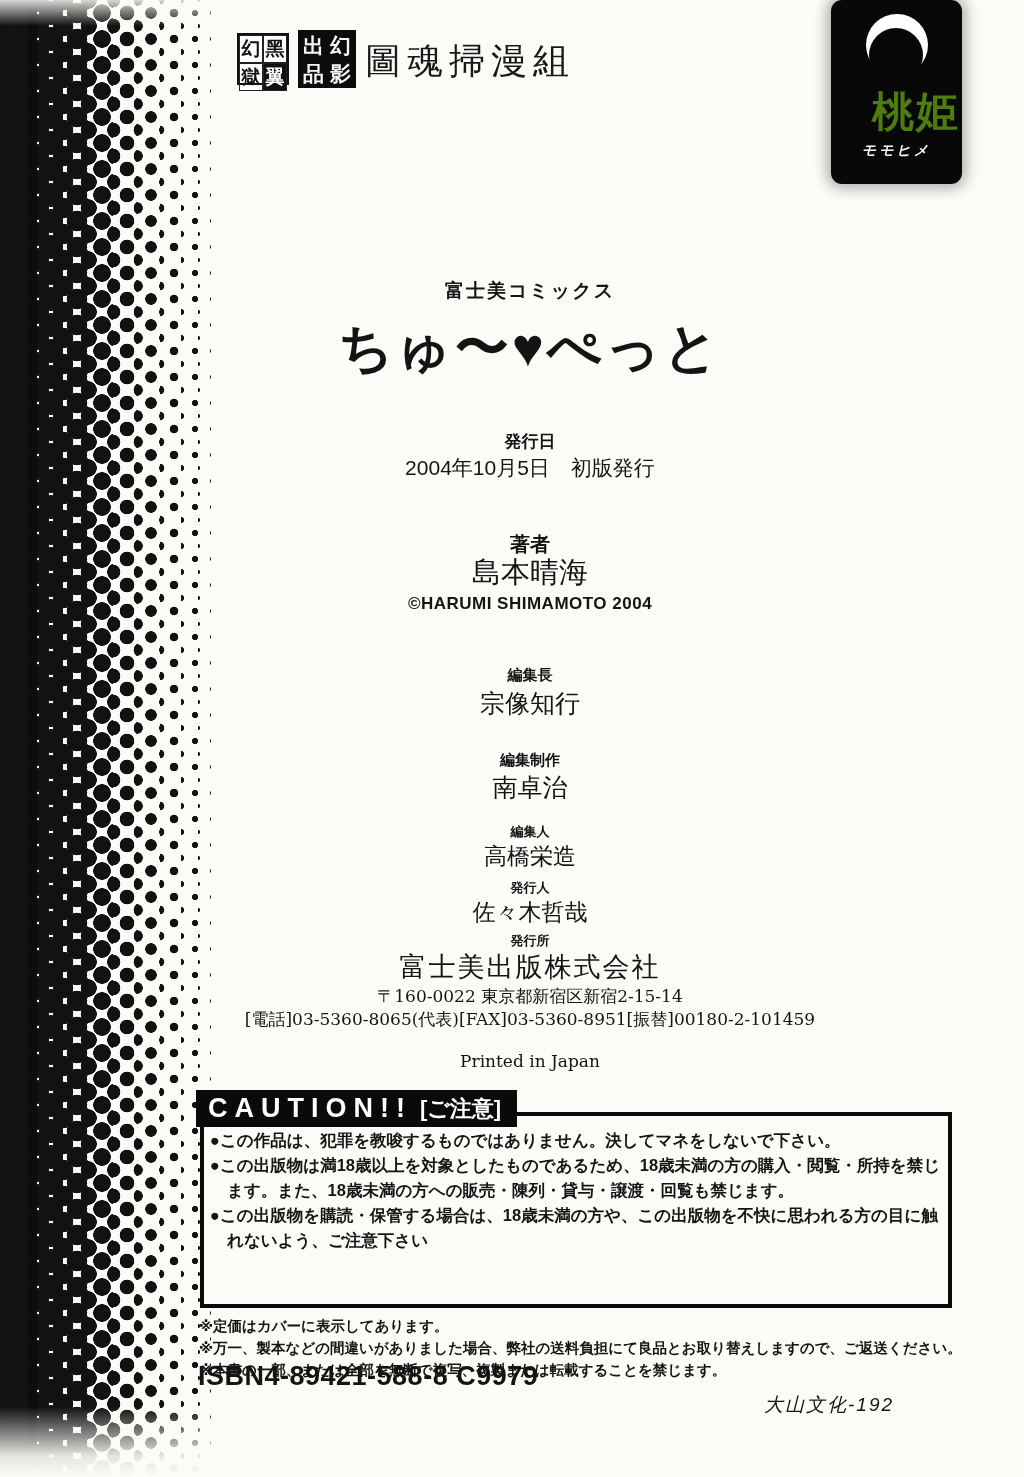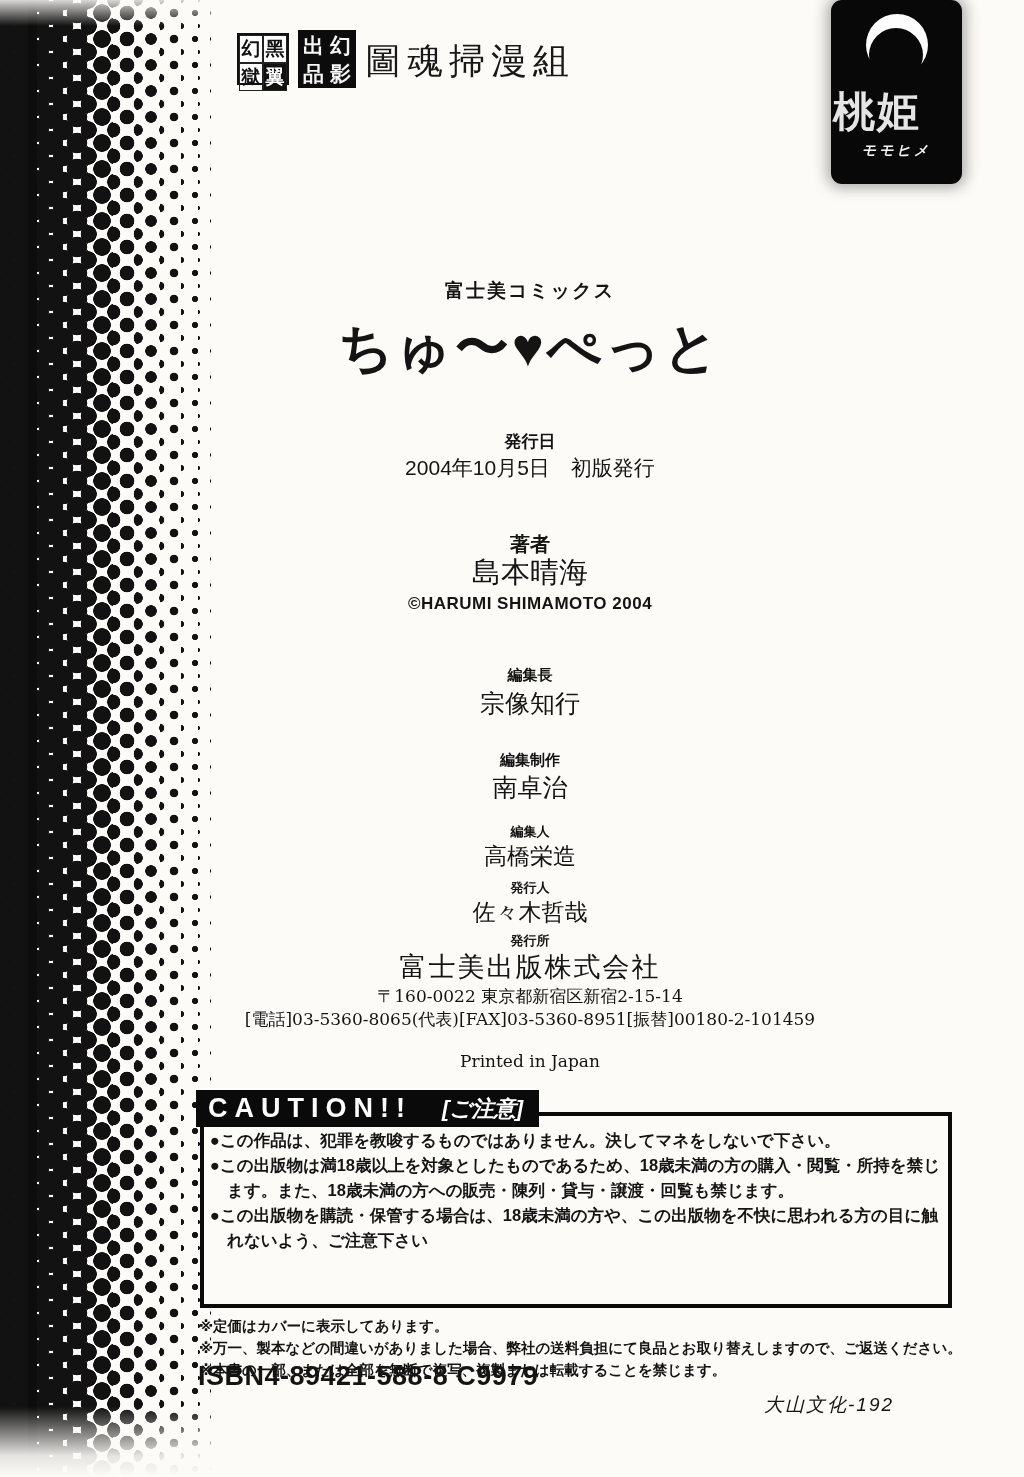--- a/index.html
+++ b/index.html
@@ -54,22 +54,22 @@
                 font-size: 36px; letter-spacing: 6px; color: #181818; white-space: nowrap; padding-top: 4px; }
 
   
   .logo { position: absolute; left: 833px; top: 2px; width: 127px; height: 180px;
           background: #080808; border-radius: 9px;
           box-shadow: 0 0 0 2px #080808, 0 0 14px 6px rgba(20,20,20,0.35); }
   .crescent { position: absolute; top: 12px; left: 33px; width: 62px; height: 62px;
               border-radius: 50%; background: #fdfdfd; }
   .crescent::after { content: ''; position: absolute; left: 3px; top: 14px; width: 54px; height: 54px;
                      border-radius: 50%; background: #080808; }
-  .logo-title { position: absolute; top: 82px; left: 0; width: 100%; text-align: left;
-                font-size: 42px; font-weight: bold; color: #e5e5e5; letter-spacing: 2px; white-space: nowrap; }
+  .logo-title { position: absolute; top: 82px; left: 0; width: 100%; text-align: right;
+                font-size: 42px; font-weight: bold; color: #4d7c0f; letter-spacing: 2px; white-space: nowrap; }
   .logo-sub { position: absolute; top: 140px; left: 0; width: 100%; text-align: center;
               font-size: 14px; font-weight: bold; font-style: italic; color: #f4f4f4; letter-spacing: 3px; white-space: nowrap; }
 
   
   .cb { position: absolute; left: 130px; width: 800px; text-align: center; white-space: nowrap; }
   .lbl { font-weight: bold; }
   .imprint       { top: 278px;  font-size: 19px; font-weight: bold; letter-spacing: 2px; }
   .booktitle     { top: 312px;  font-size: 54px; font-weight: bold; letter-spacing: 3px; }
   .pub-label     { top: 430px;  font-size: 17px; }
   .pub-value     { top: 454px;  font-size: 21px; }
@@ -87,23 +87,23 @@
   .house-label   { top: 932px;  font-size: 13px; }
   .house-name    { top: 949px;  font-size: 27px; font-family: "DejaVu Serif", "Liberation Serif", serif; letter-spacing: 2px; }
   .house-address { top: 985px;  font-size: 17px; font-family: "DejaVu Serif", "Liberation Serif", serif; }
   .house-contact { top: 1008px; font-size: 17px; font-family: "DejaVu Serif", "Liberation Serif", serif; }
   .printed       { top: 1051px; font-size: 17px; font-family: "DejaVu Serif", "Liberation Serif", serif; }
 
   
   .caution-box { position: absolute; left: 200px; top: 1112px; width: 752px; height: 196px;
                  border: 4px solid #0a0a0a; background: #fcfbf8; }
   .caution-header { position: absolute; left: 196px; top: 1090px; height: 37px;
-                    background: #0a0a0a; display: flex; align-items: center; padding: 0 16px 0 12px; gap: 30px; z-index: 2; }
+                    background: #0a0a0a; display: flex; align-items: center; padding: 0 16px 0 12px; gap: 8px; z-index: 2; }
   .caution-en { color: #fff; font-size: 27px; font-weight: bold; letter-spacing: 7px; white-space: nowrap; }
-  .caution-jp { color: #fff; font-size: 22px; font-weight: bold; white-space: nowrap; font-style: italic; }
+  .caution-jp { color: #fff; font-size: 22px; font-weight: bold; white-space: nowrap; }
   .caution-body { position: absolute; left: 210px; top: 1128px; width: 736px; z-index: 1;
                   font-size: 16.5px; font-weight: bold; line-height: 25px; }
   .caution-item { padding-left: 17px; text-indent: -17px; }
 
   
   .notes { position: absolute; left: 199px; top: 1315px; width: 790px;
            font-size: 14.5px; font-weight: bold; line-height: 22px; }
   .isbn { position: absolute; left: 198px; top: 1361px; font-size: 27px; font-weight: bold; letter-spacing: 0.5px; }
   .handwritten { position: absolute; left: 758px; top: 1392px; font-size: 19px; font-style: italic;
                  font-family: Liberation Sans, sans-serif; letter-spacing: 2px; white-space: nowrap; margin-left: 6px; }

